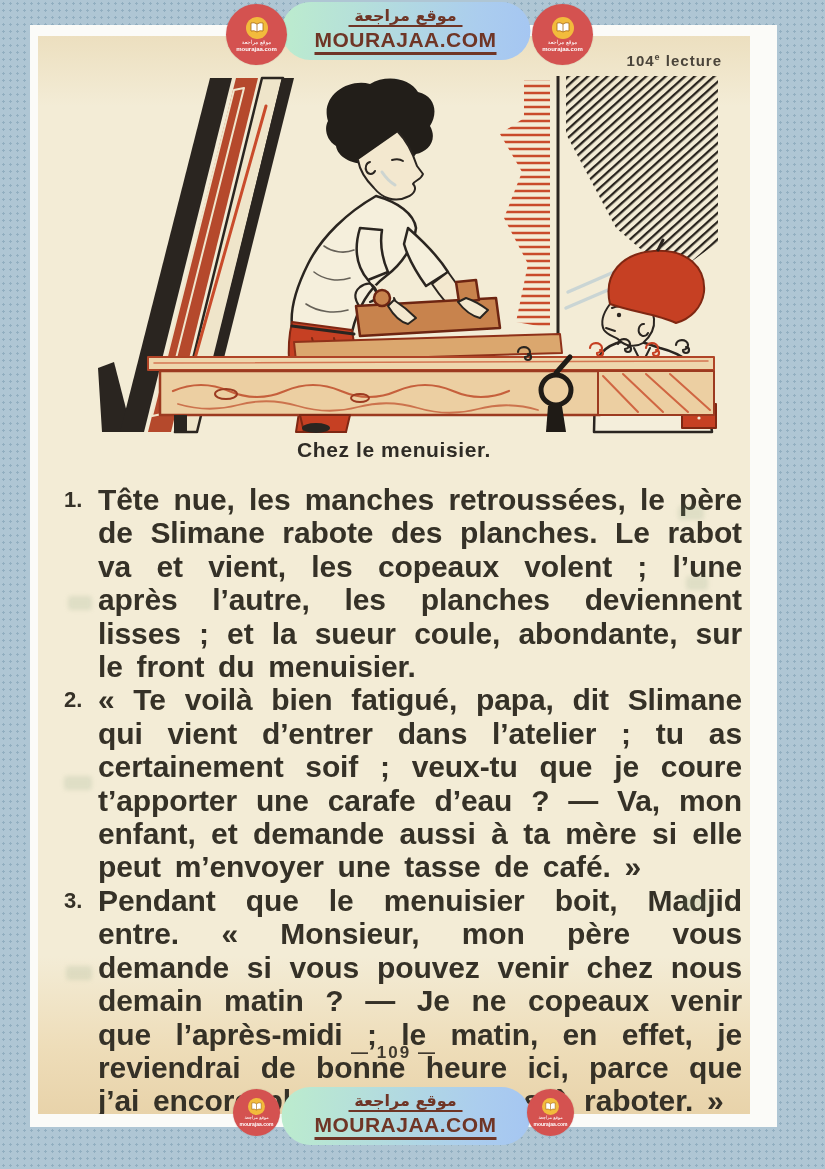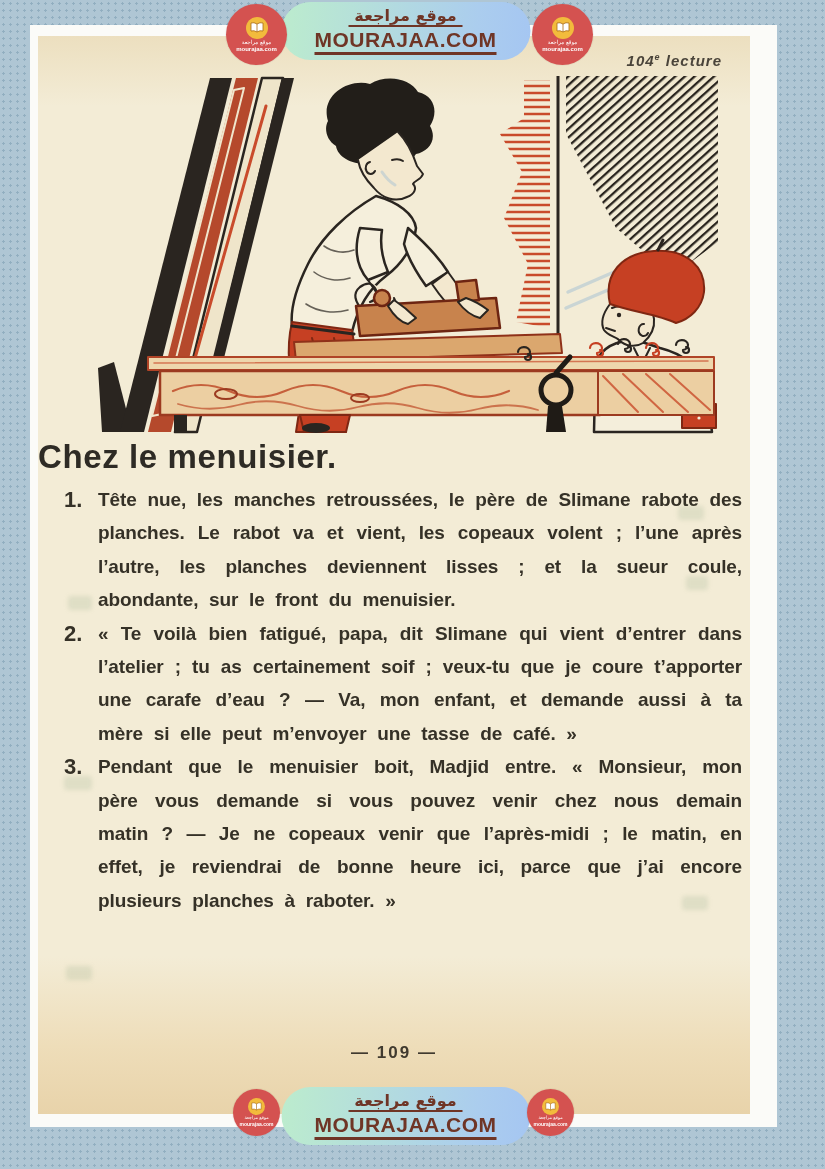--- a/index.html
+++ b/index.html
@@ -11,33 +11,33 @@
          background-size:7px 7px;}
 
   
   .photo-frame{position:absolute;left:30px;top:25px;width:747px;height:1102px;
                background:#fbfbf8;}
   .page{position:absolute;left:8px;top:11px;right:27px;bottom:13px;
         background:linear-gradient(180deg,#ecdfbf 0px,#f3ecd6 70px,#f3ecd6 920px,#eeddb9 1010px,#e8d3aa 1078px);
         overflow:hidden;}
 
   .lecture-ref{position:absolute;top:16px;right:28px;
-               font-size:15px;font-weight:700;color:#4a443a;letter-spacing:1px;font-style:italic;}
+               font-size:15px;font-weight:700;color:#4a443a;letter-spacing:1px;}
   .lecture-ref sup{font-size:9px;}
 
   .illustration{position:absolute;left:56px;top:40px;width:628px;height:358px;}
 
-  .reading-title{position:absolute;top:402px;left:0;width:100%;
-         font-size:33px;font-weight:700;color:#2e2b25;letter-spacing:.6px;}
+  .reading-title{position:absolute;top:402px;left:0;width:100%;text-align:center;
+         font-size:21px;font-weight:700;color:#2e2b25;letter-spacing:.6px;}
 
   .text-block{position:absolute;top:447px;left:26px;width:678px;}
   .para{display:flex;align-items:flex-start;}
   .pnum{flex:none;width:34px;font-size:22px;font-weight:700;color:#353127;
         line-height:33.4px;}
-  .ptext{flex:1;text-align:justify;font-size:19px;font-weight:700;color:#353127;
+  .ptext{flex:1;text-align:justify;font-size:30px;font-weight:700;color:#353127;
          line-height:33.4px;word-spacing:5.5px;letter-spacing:-0.1px;}
 
   .page-number{position:absolute;top:1007px;left:0;width:100%;text-align:center;
                font-size:17px;font-weight:700;color:#403a2f;letter-spacing:2px;}
 
   
   .bleed{position:absolute;background:rgba(120,150,115,.16);filter:blur(2px);border-radius:3px;}
 
   
   .brand-pill{position:absolute;left:calc(50% - 7px);transform:translateX(-50%);

